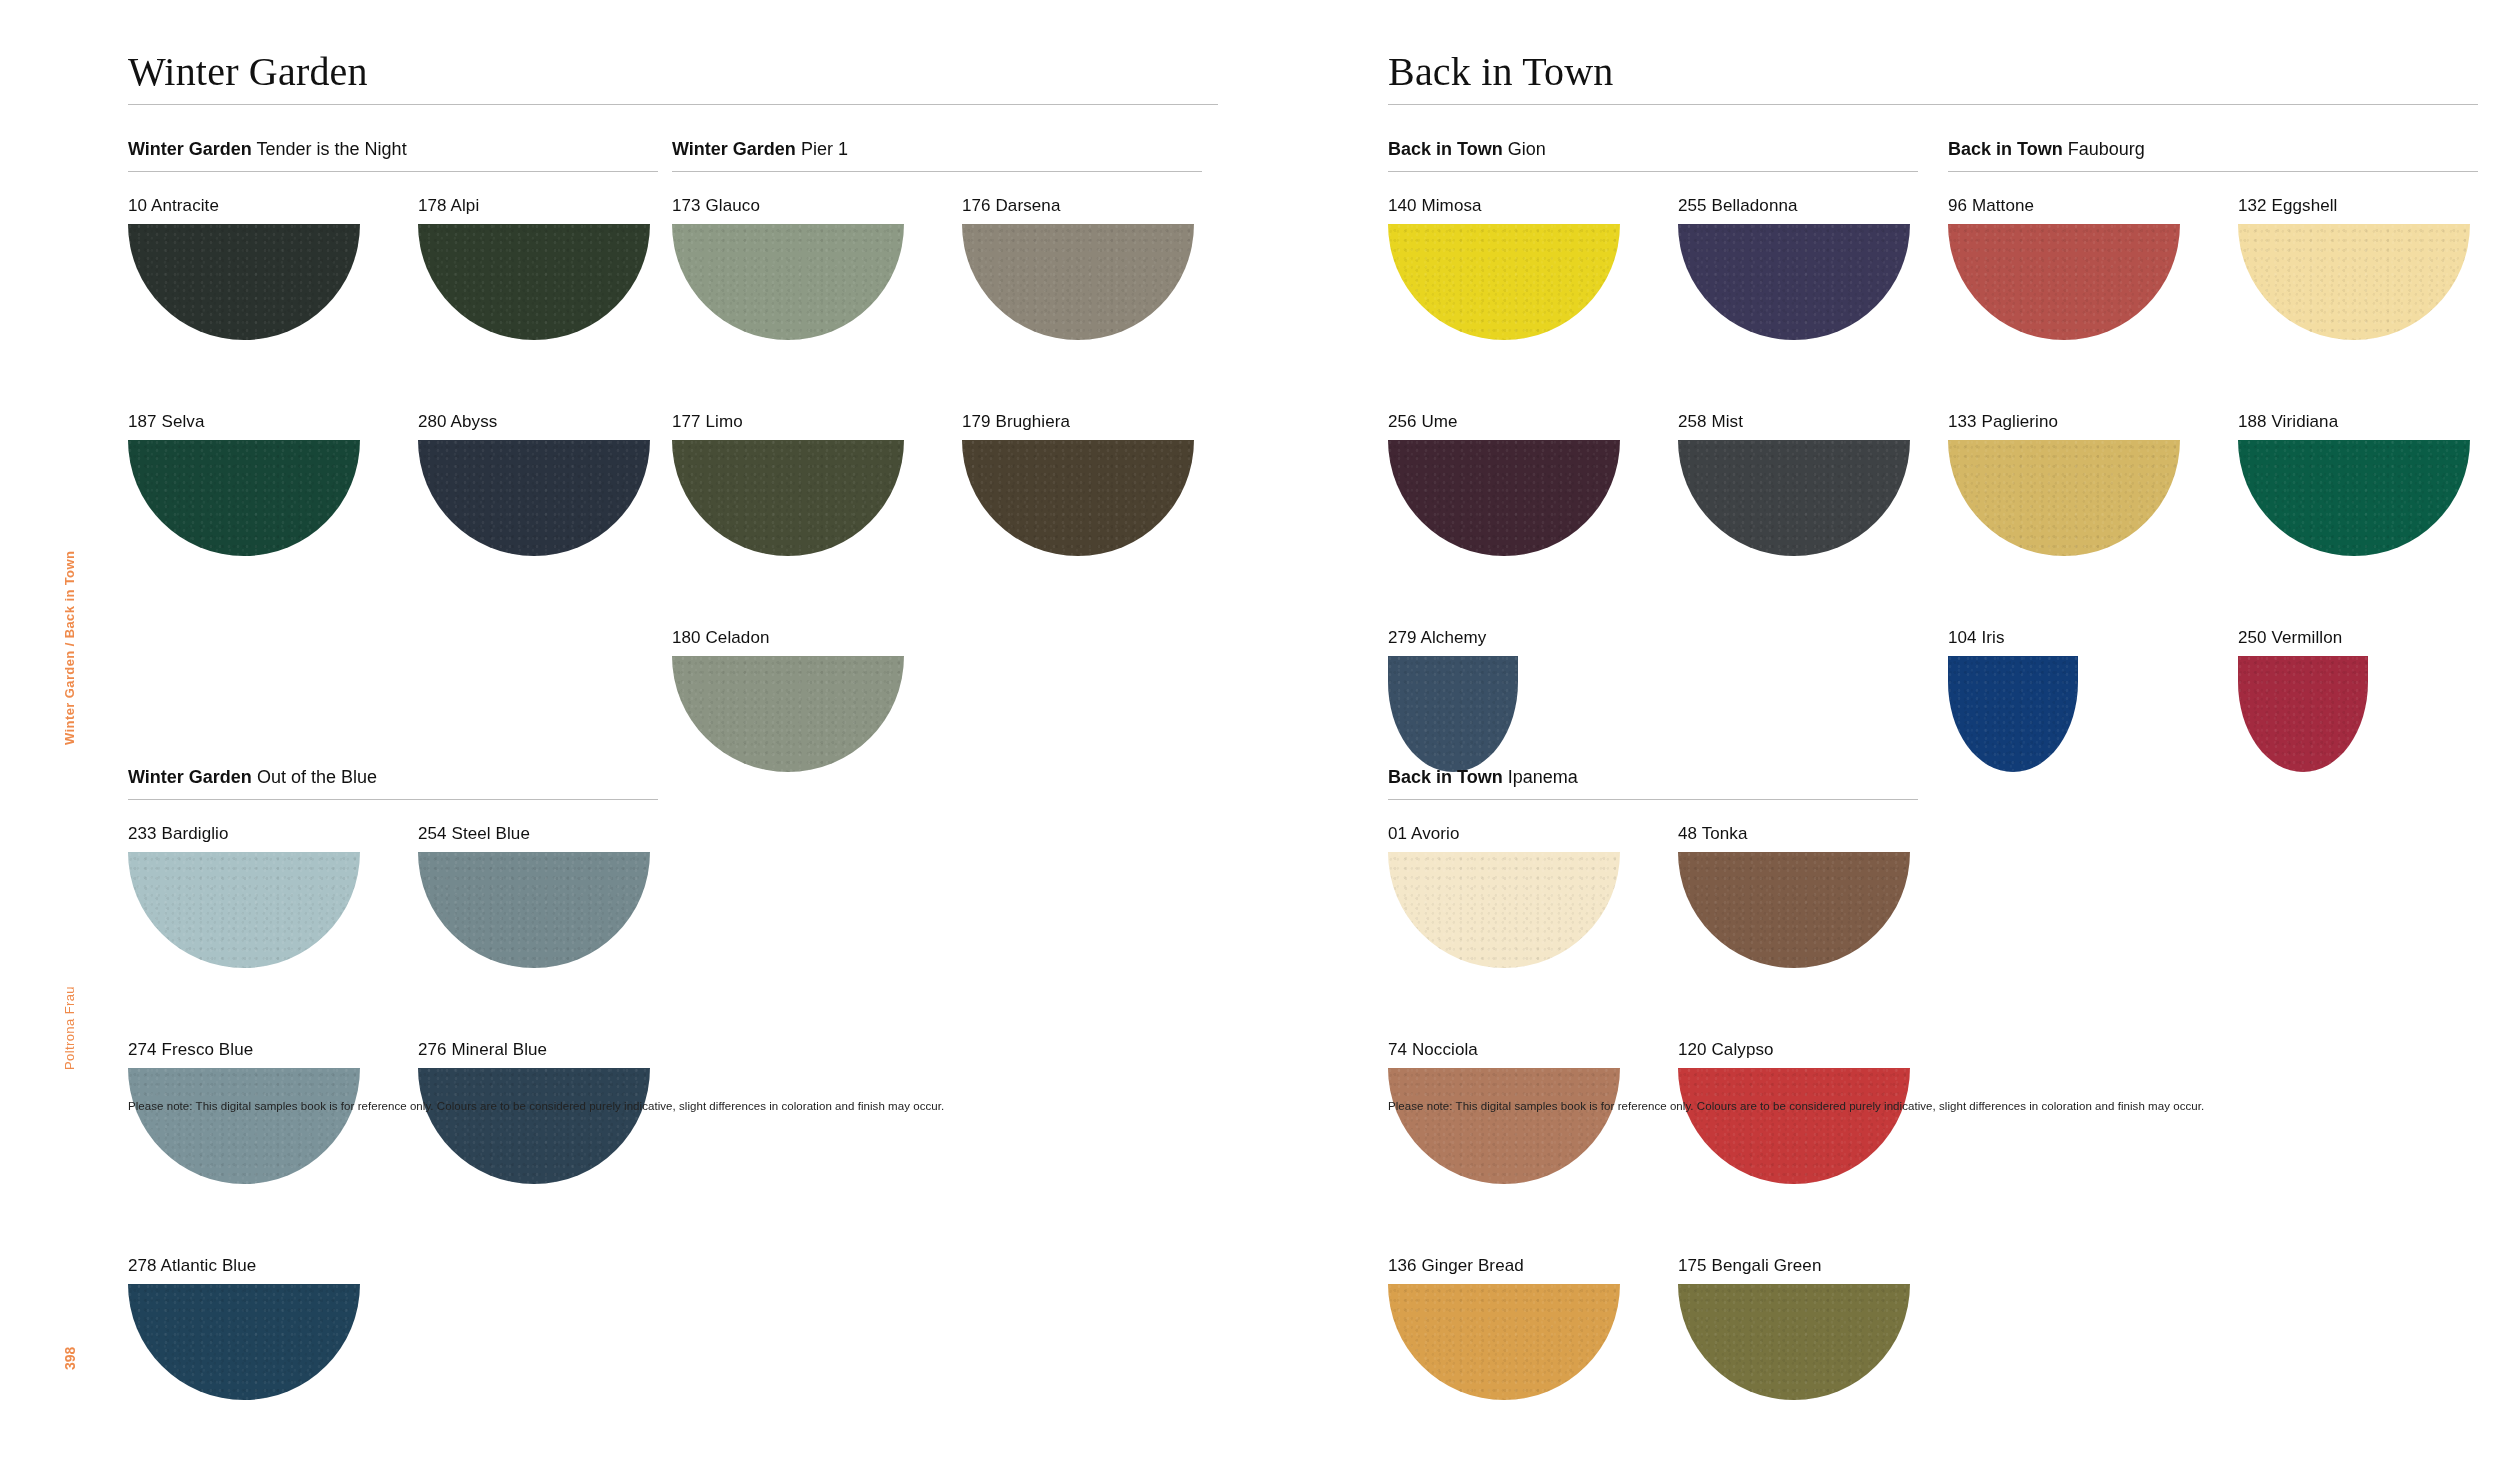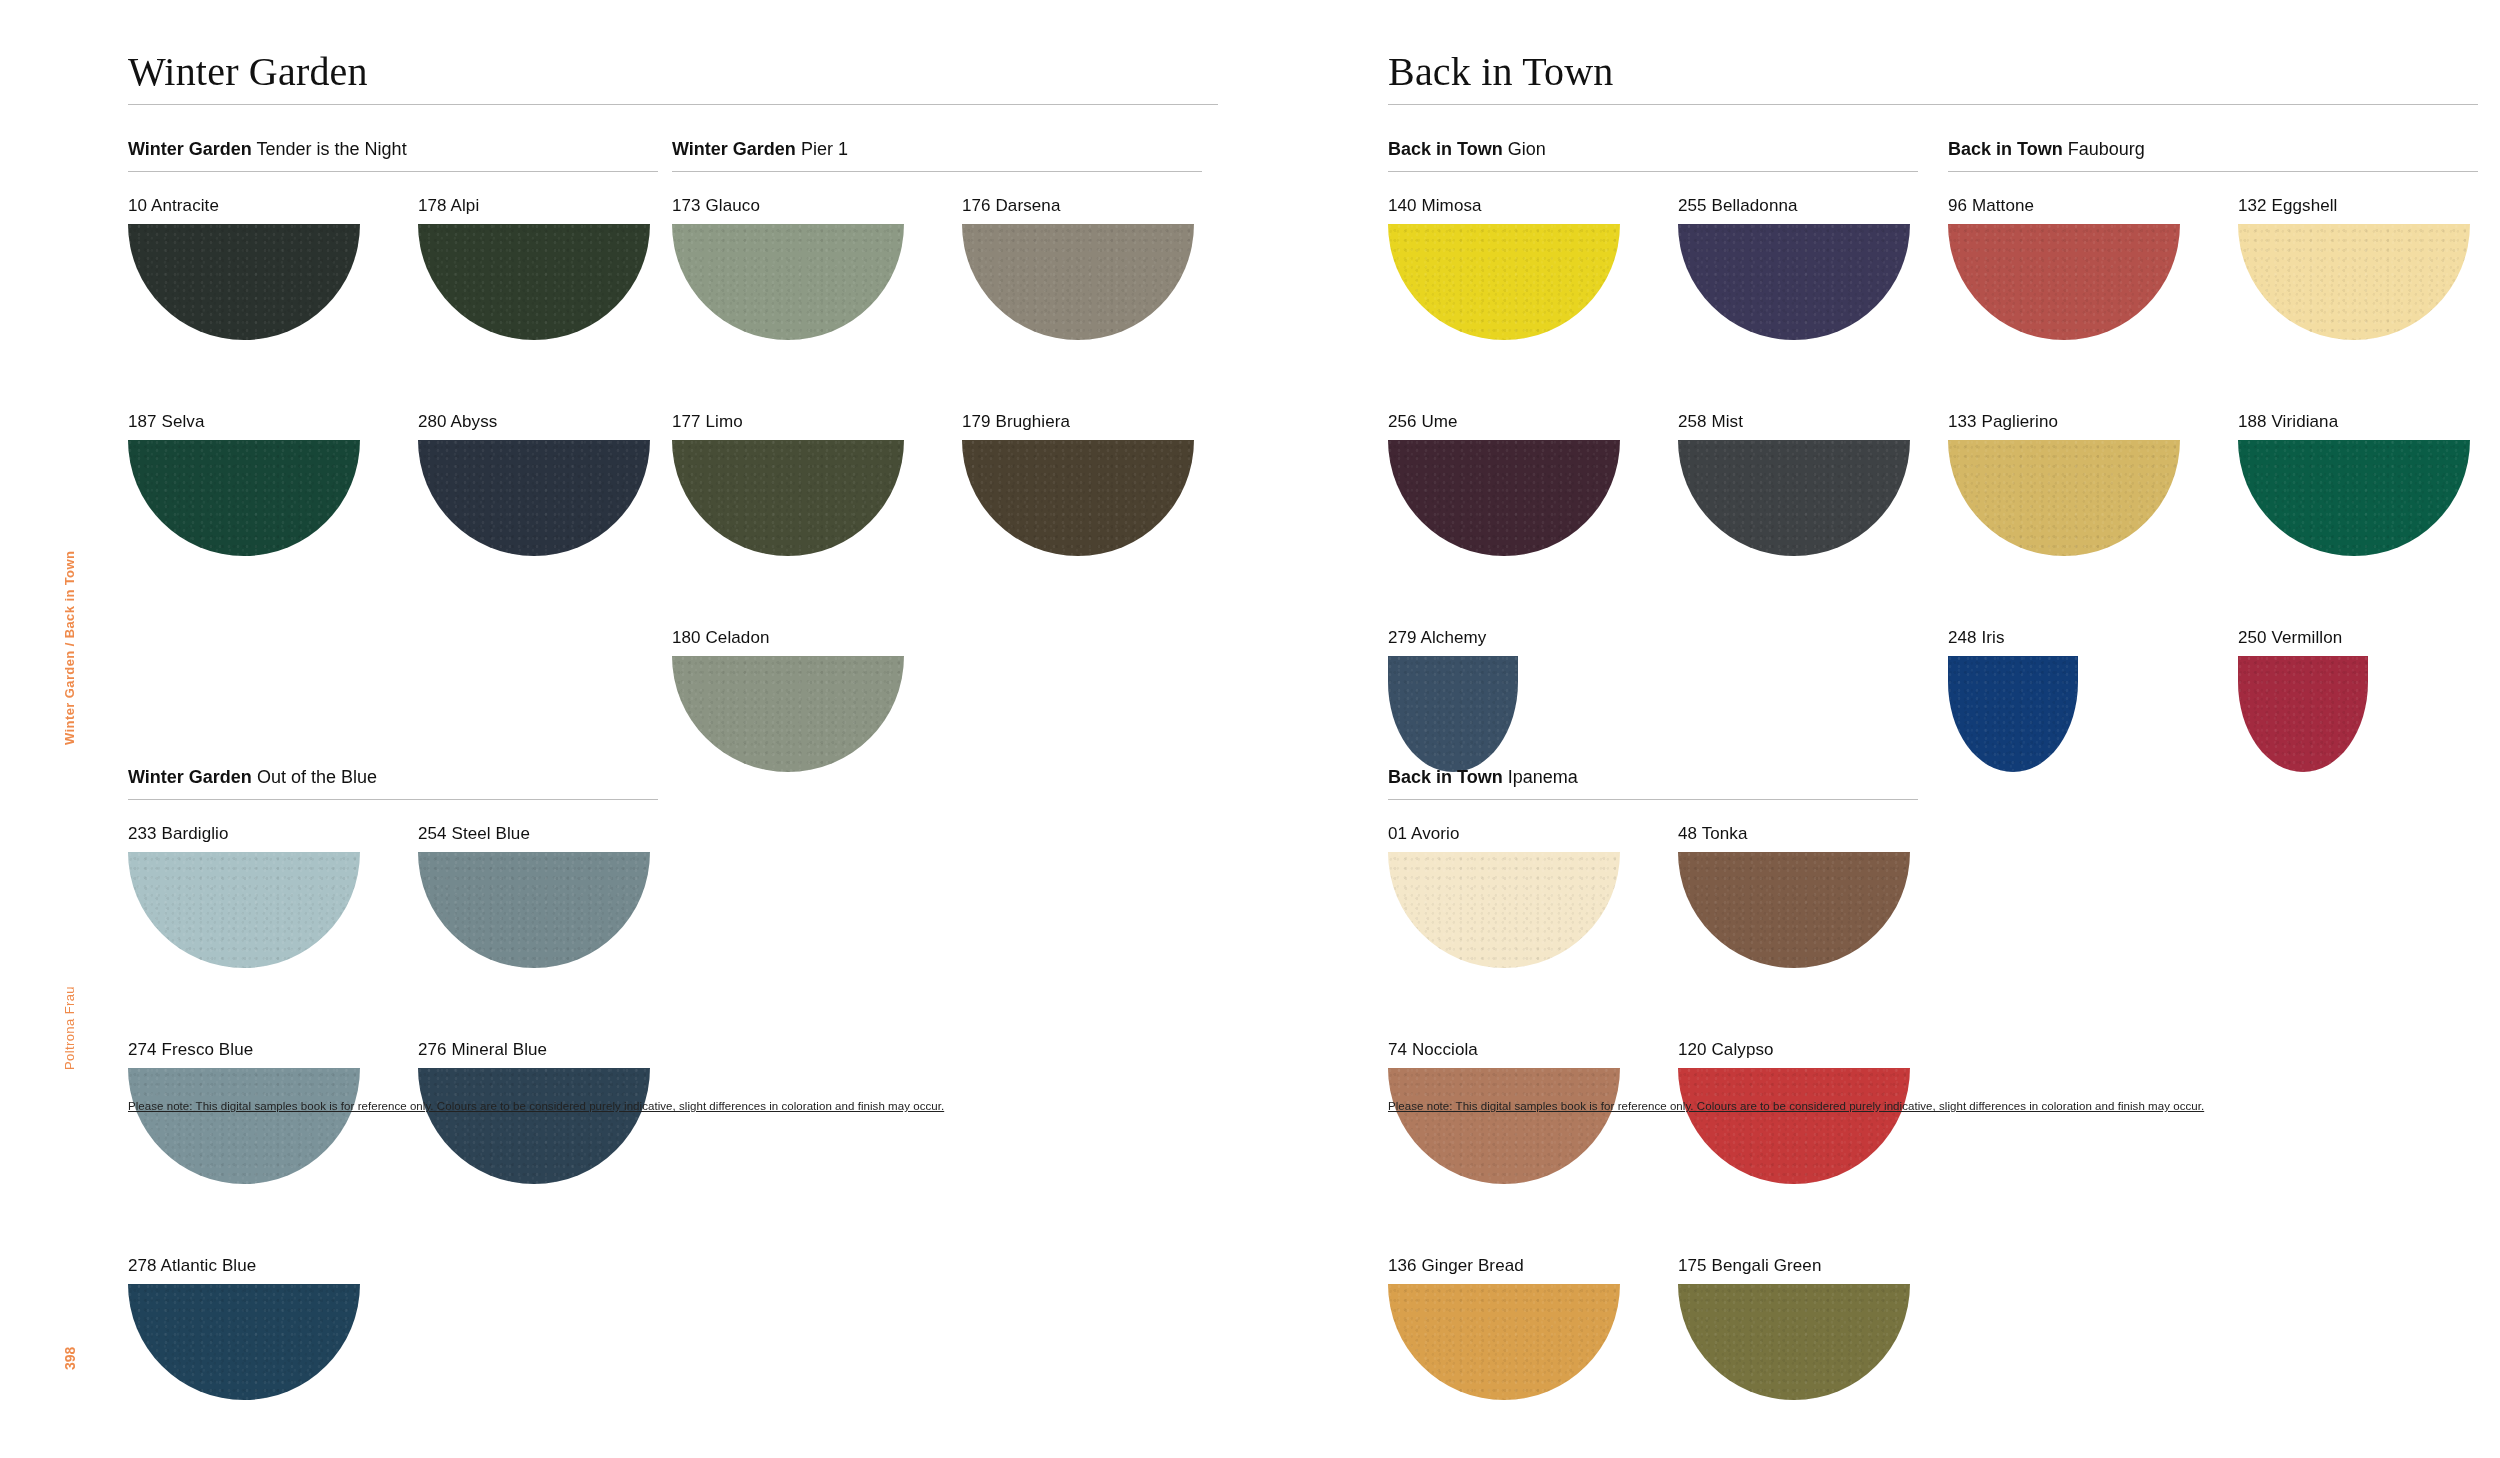--- a/index.html
+++ b/index.html
@@ -147,21 +147,20 @@
 
   
   .note {
     position: absolute;
     bottom: 52px;
     left: 48px;
     font-size: 11.5px;
     color: #222;
     white-space: nowrap;
     letter-spacing: 0.05px;
-    text-decoration: underline;
   }
 </style>
 </head>
 <body>
 
 <div class="margin-rail left">
   <div class="vlabel up" style="left:62px; top:745px;">Winter Garden / Back in Town</div>
   <div class="vlabel up thin" style="left:62px; top:1070px;">Poltrona Frau</div>
   <div class="pagenum" style="left:62px; top:1370px; transform:rotate(-90deg);">398</div>
 </div>
@@ -352,21 +351,21 @@
       </div>
       <div class="swatch-cell">
         <div class="swatch-label">133 Paglierino</div>
         <div class="swatch-chip" style="background:#d4b765"></div>
       </div>
       <div class="swatch-cell">
         <div class="swatch-label">188 Viridiana</div>
         <div class="swatch-chip" style="background:#0a5d46"></div>
       </div>
       <div class="swatch-cell">
-        <div class="swatch-label">248 Iris</div>
+        <div class="swatch-label">104 Iris</div>
         <div class="swatch-chip narrow" style="background:#113c77"></div>
       </div>
       <div class="swatch-cell">
         <div class="swatch-label">250 Vermillon</div>
         <div class="swatch-chip narrow" style="background:#a32a40"></div>
       </div>
     </div>
   </div>
 
   <div class="note">Please note: This digital samples book is for reference only. Colours are to be considered purely indicative, slight differences in coloration and finish may occur.</div>

